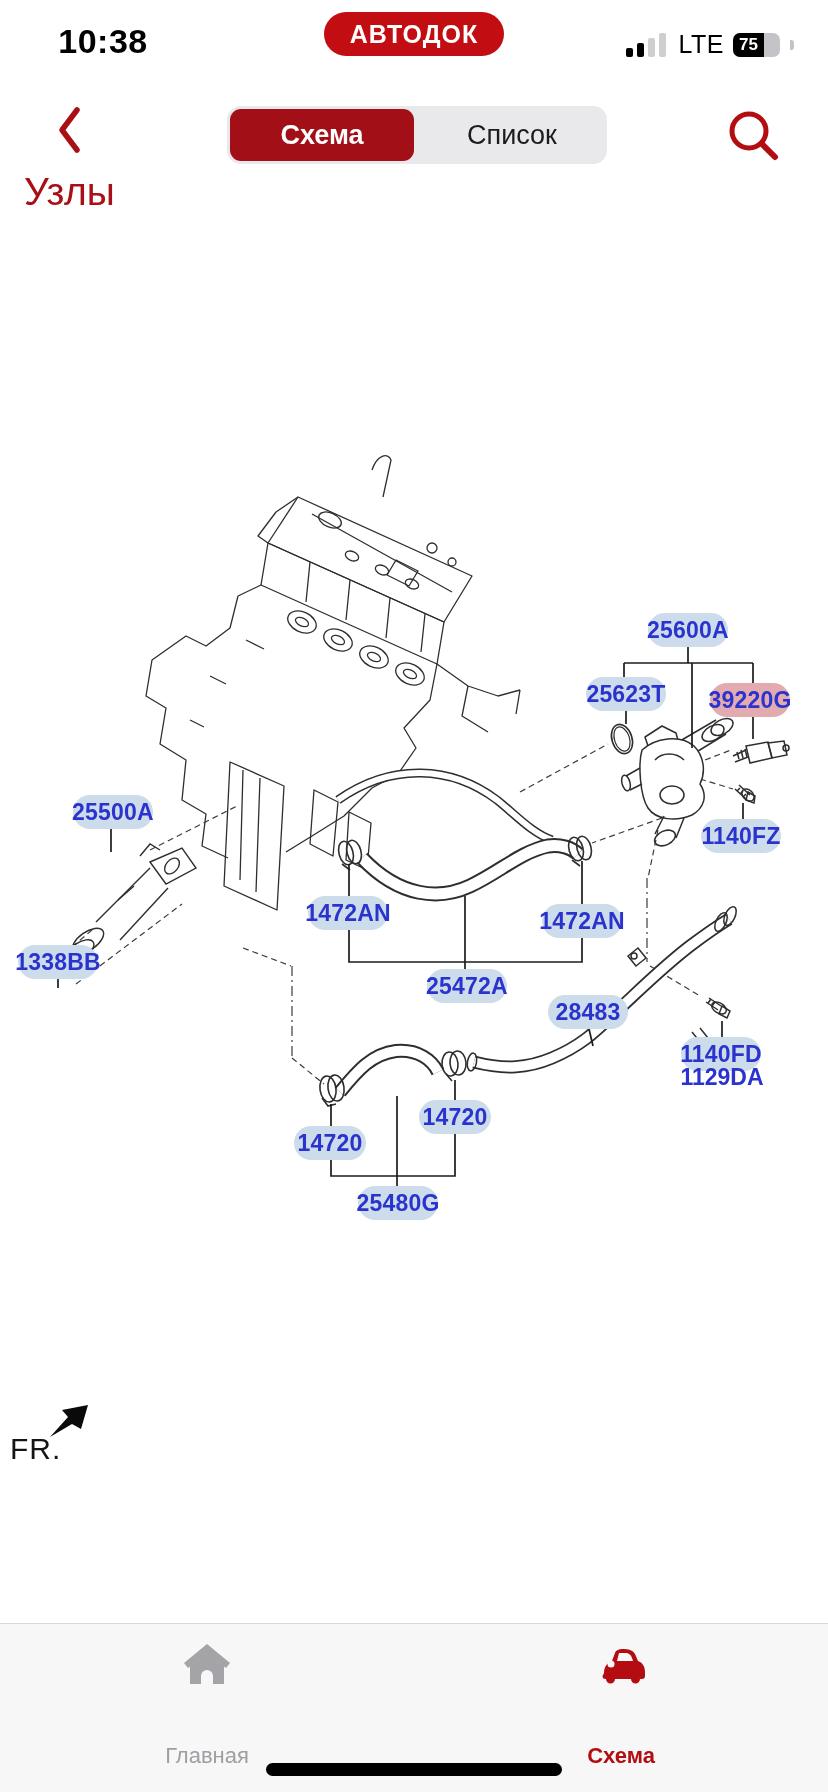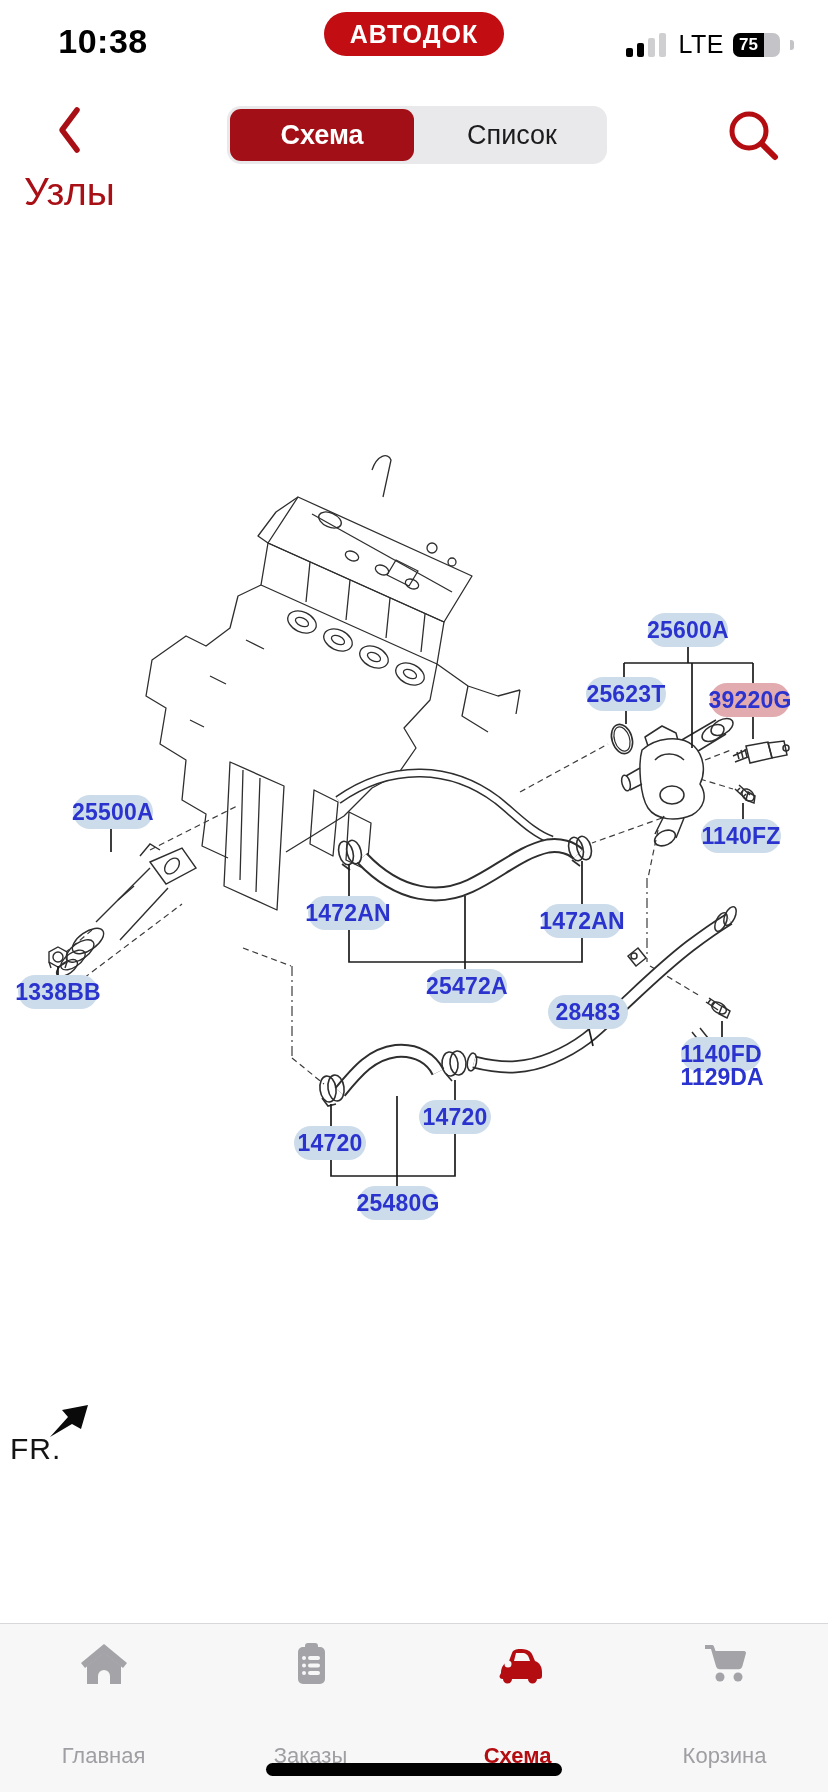--- a/index.html
+++ b/index.html
@@ -256,65 +256,44 @@
     <div class="pill" style="left:626px;top:514px">25623T</div>
     <div class="pill pink" style="left:750px;top:520px">39220G</div>
     <div class="pill" style="left:741px;top:656px">1140FZ</div>
     <div class="pill" style="left:113px;top:632px">25500A</div>
     <div class="pill" style="left:348px;top:733px">1472AN</div>
     <div class="pill" style="left:582px;top:741px">1472AN</div>
     <div class="pill" style="left:467px;top:806px">25472A</div>
     <div class="pill" style="left:588px;top:832px">28483</div>
     <div class="pill" style="left:721px;top:874px">1140FD</div>
     <div class="plain" style="left:722px;top:897px">1129DA</div>
-    <div class="pill" style="left:58px;top:812px">1338BB</div>
+    <div class="pill" style="left:58px;top:782px">1338BB</div>
     <div class="pill w72" style="left:455px;top:937px">14720</div>
     <div class="pill w72" style="left:330px;top:963px">14720</div>
     <div class="pill" style="left:398px;top:1023px">25480G</div>
 
     <div class="fr">FR.</div>
     <svg class="fr-arrow" width="46" height="40" viewBox="0 0 46 40">
       <path d="M4,35 L22,15 L16,8 L42,3 L35,27 L26,22 Z" fill="#0a0a0a"></path>
     </svg>
   </div>
 
   <div class="tab-bar">
     <div class="tab-item">
       <svg width="54" height="54" viewBox="0 0 54 54">
         <path d="M27 7 L50 26 L46 31 L27 16 L8 31 L4 26 Z" fill="#a3a3a8"></path>
         <path d="M10 29 L27 15.5 L44 29 V47 H10 Z" fill="#a3a3a8"></path>
         <path d="M21 47 v-8 a6 6 0 0 1 12 0 v8 Z" fill="#f7f7f8"></path>
       </svg>
       <span class="label">Главная</span>
     </div>
-    <div class="tab-item">
-      <svg width="54" height="54" viewBox="0 0 54 54">
-        <rect x="14" y="10" width="27" height="37" rx="5" fill="#a3a3a8"></rect>
-        <rect x="21" y="6" width="13" height="9" rx="3" fill="#a3a3a8"></rect>
-        <circle cx="20" cy="21" r="2" fill="#f7f7f8"></circle>
-          <circle cx="20" cy="28.5" r="2" fill="#f7f7f8"></circle>
-          <circle cx="20" cy="36" r="2" fill="#f7f7f8"></circle>
-        <rect x="24" y="19" width="12" height="4" rx="2" fill="#f7f7f8"></rect>
-        <rect x="24" y="26.5" width="12" height="4" rx="2" fill="#f7f7f8"></rect>
-        <rect x="24" y="34" width="12" height="4" rx="2" fill="#f7f7f8"></rect>
-      </svg>
-      <span class="label">Заказы</span>
-    </div>
     <div class="tab-item active">
       <svg width="54" height="54" viewBox="0 0 54 54">
         <path d="M10 36 C10 30 13 26 18 24 L21 16 C22 13 25 12 29 12 C34 12 39 13 41 17 L44 24 C49 26 51 30 51 35 V39 a3 3 0 0 1 -3 3 h-2 a4.5 4.5 0 0 1 -9 0 H21 a4.5 4.5 0 0 1 -9 0 h-0.5 a3 3 0 0 1 -3 -3 Z" fill="#b30d12"></path>
         <path d="M25 16 h6 c4 0 6 2 7 5 l1 3 H23 Z" fill="#f7f7f8"></path>
         <circle cx="17" cy="27" r="3.5" fill="#f7f7f8"></circle>
       </svg>
       <span class="label">Схема</span>
     </div>
-    <div class="tab-item">
-      <svg width="54" height="54" viewBox="0 0 54 54">
-        <path d="M7 8 h7 a2 2 0 0 1 1.9 1.4 L17.6 14 H46 a2 2 0 0 1 1.9 2.6 l-3.6 13 a3.5 3.5 0 0 1 -3.4 2.6 H21.5 a3.5 3.5 0 0 1 -3.4 -2.6 L13 12 H7 Z" fill="#a3a3a8"></path>
-        <circle cx="22" cy="40" r="4.5" fill="#a3a3a8"></circle>
-        <circle cx="40" cy="40" r="4.5" fill="#a3a3a8"></circle>
-      </svg>
-      <span class="label">Корзина</span>
-    </div>
   </div>
 
   <div class="home-indicator"></div>
 </div>
 
 </body></html>

